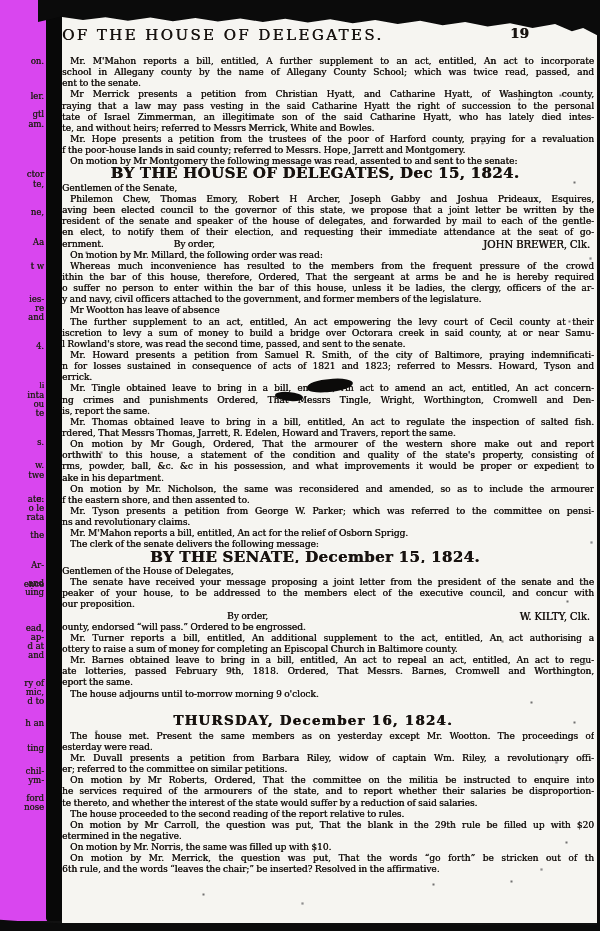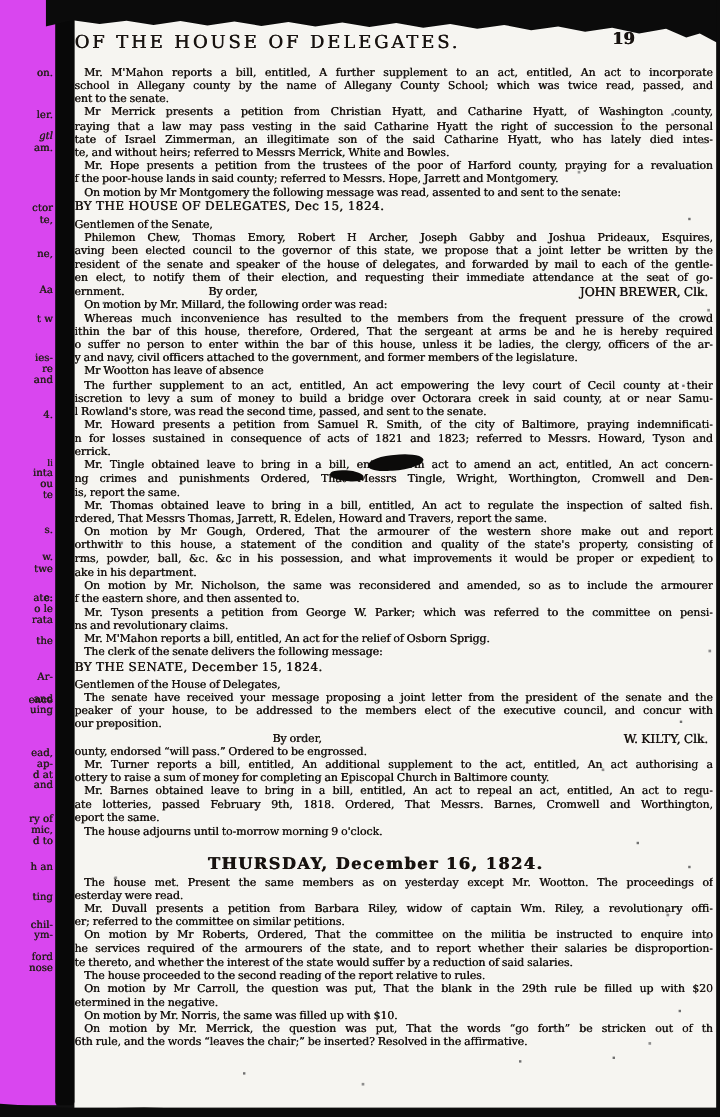--- a/index.html
+++ b/index.html
@@ -19,21 +19,21 @@
   .page-head{position:relative;padding-top:26px}
   .page-title{text-align:left;font-weight:normal;font-size:15px;letter-spacing:2.4px;padding-right:40px;
               text-shadow:0.4px 0 0 currentColor}
   .page-number{position:absolute;top:25px;left:448px;font-weight:bold;font-size:13.5px;text-shadow:0.6px 0 0 currentColor}
 
   .page-body{margin-top:12px;padding-right:3px}
   .line{font-size:9.1px;line-height:11.15px;height:11.15px;overflow:hidden;
         letter-spacing:-0.05px;word-spacing:-0.4px;text-shadow:0.32px 0 0 currentColor;text-align:left}
   .line.indent{text-indent:8px}
   .line.stretch{text-align:justify;text-align-last:justify}
-  .right-line{text-align:left;padding-right:26px;font-weight:normal;font-size:10px;letter-spacing:0.4px;
+  .right-line{text-align:center;padding-right:26px;font-weight:bold;font-size:15px;letter-spacing:0.4px;
               height:12.5px;line-height:12.5px;text-shadow:0.4px 0 0 currentColor}
   .split3{display:flex}
   .split3 span{white-space:nowrap}
   .split3 .b{margin-left:70px}
   .split3 .c{margin-left:auto;font-weight:normal;font-size:10.2px;padding-right:4px}
   .section-heading{text-align:center;font-weight:bold;font-size:13.5px;letter-spacing:1.2px;height:17px;line-height:17px;
                    text-shadow:0.5px 0 0 currentColor;padding-right:30px}
   .gap{width:100%}
 
   
@@ -58,21 +58,21 @@
     86px 252px 0 0.5px #707070,571px 60px 0 0.6px #9a9a9a,560px 95px 0 0.5px #707070}
 </style>
 </head>
 <body>
 
 <div class="scan">
 
   <div class="left-strip">
       <div class="frag" style="top: 57px;">on.</div>
       <div class="frag" style="top: 92px;">ler.</div>
-      <div class="frag" style="top: 110px; font-style: italic;">gtl</div>
+      <div class="frag" style="top: 110px;">gtl</div>
       <div class="frag" style="top: 120px;">am.</div>
       <div class="frag" style="top: 170px;">ctor</div>
       <div class="frag" style="top: 180px;">te,</div>
       <div class="frag" style="top: 208px;">ne,</div>
       <div class="frag" style="top: 238px;">Aa</div>
       <div class="frag" style="top: 262px;">t w</div>
       <div class="frag" style="top: 295px;">ies-</div>
       <div class="frag" style="top: 304px;">re</div>
       <div class="frag" style="top: 313px;">and</div>
       <div class="frag" style="top: 342px;">4.</div>

